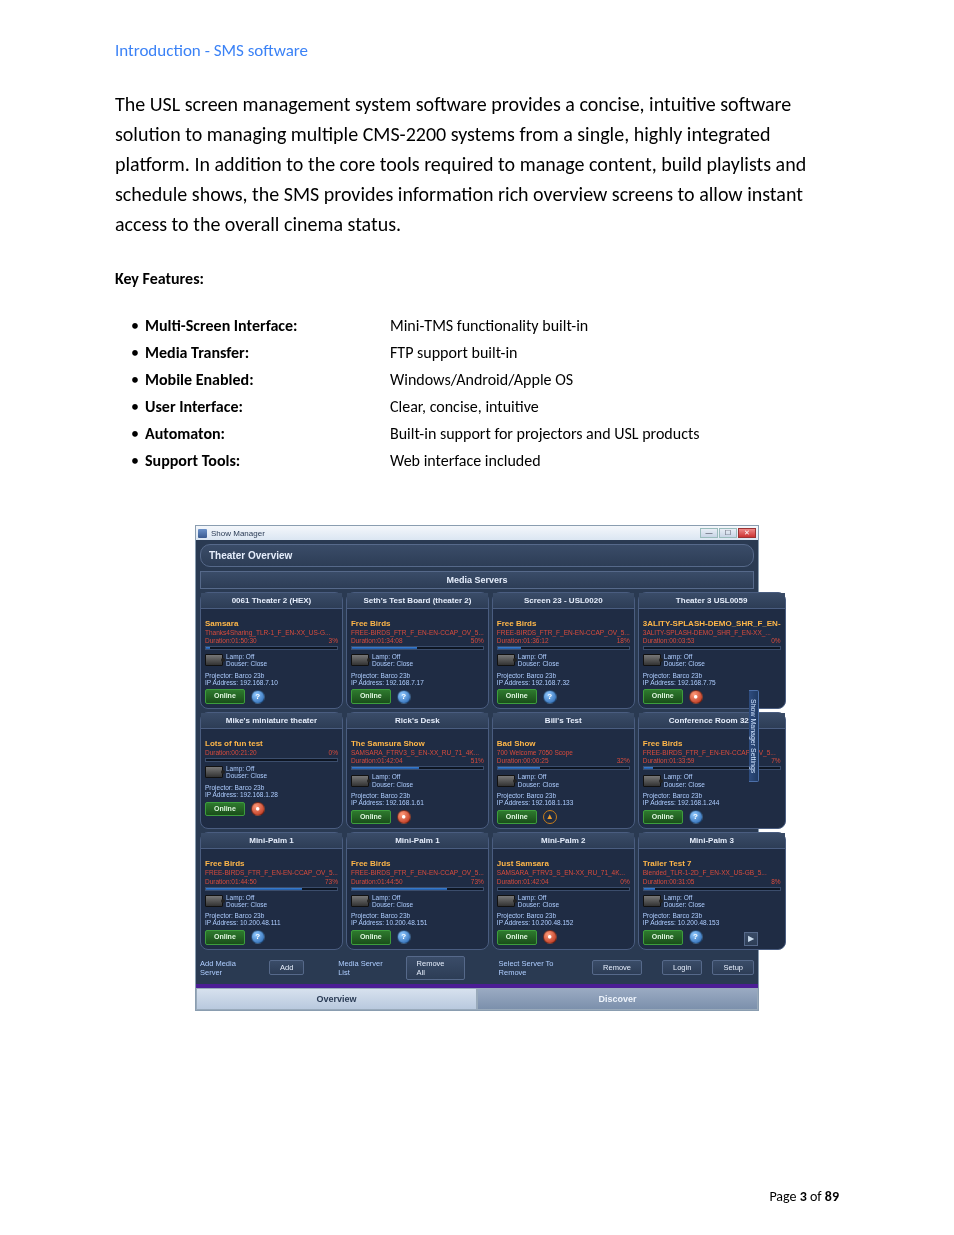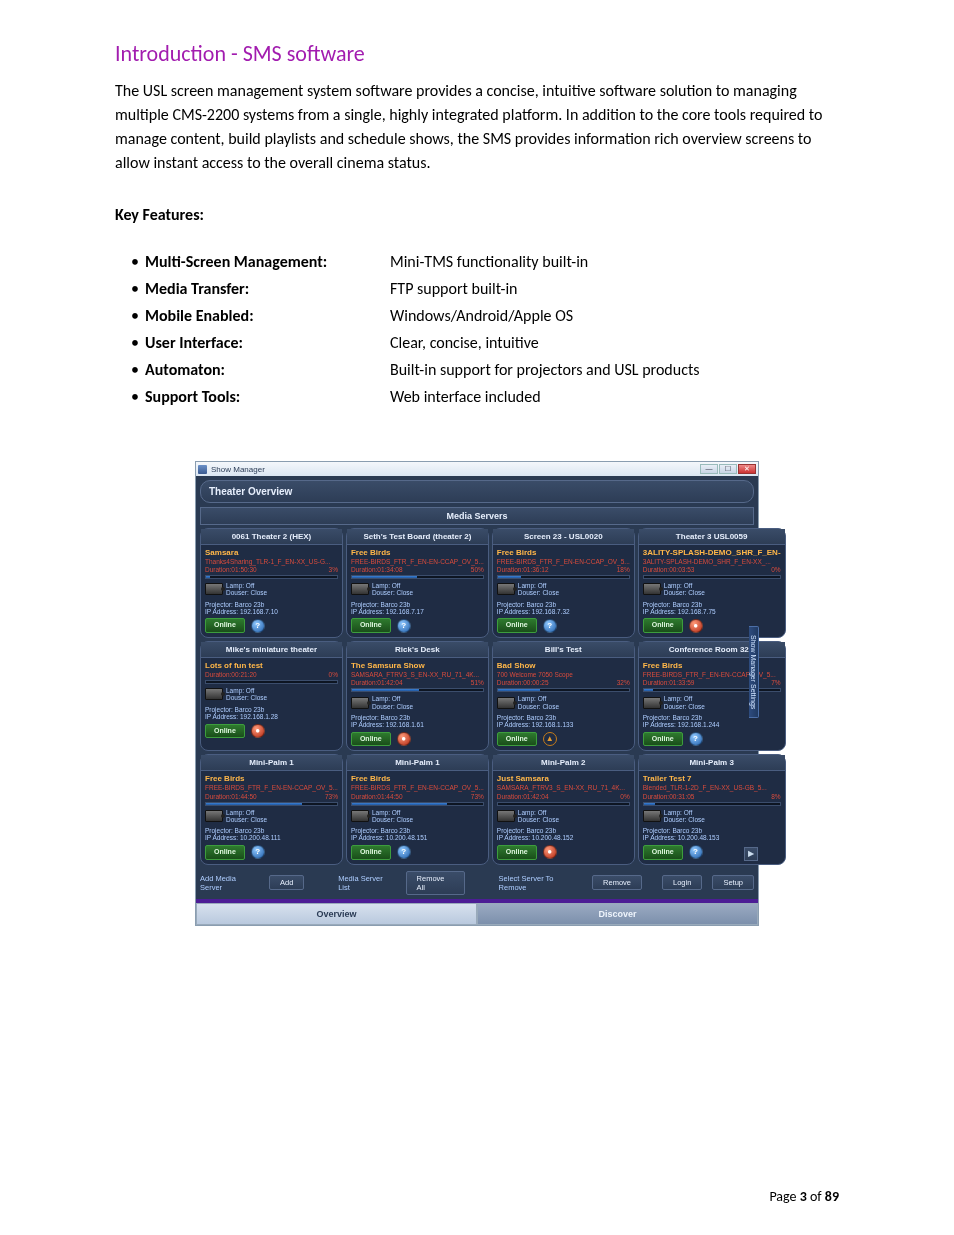--- a/index.html
+++ b/index.html
@@ -6,27 +6,27 @@
   body {
     font-family: Calibri, Arial, sans-serif;
     background: #fff;
     width: 954px;
     height: 1235px;
     position: relative;
     padding: 40px 115px 0 115px;
     color: #000;
   }
   h1 {
-    color: #a21caf;
+    color: #3b82f6;
     font-weight: 400;
-    font-size: 22px;
-    margin-bottom: 12px;
+    font-size: 17px;
+    margin-bottom: 28px;
   }
   .intro {
-    font-size: 16px;
+    font-size: 20px;
     line-height: 1.5;
     margin-bottom: 30px;
   }
   .kf-title {
     font-weight: 700;
     font-size: 16px;
     margin-bottom: 28px;
   }
   .kf-list {
     list-style: none;
@@ -128,21 +128,21 @@
     background: linear-gradient(#3a4c68,#2d3d56);
     text-align: center;
     font-weight: 700;
     color: #e6eefc;
     font-size: 8px;
     padding: 3px 2px;
     border-bottom: 1px solid #4a5d80;
     white-space: nowrap;
     overflow: hidden;
   }
-  .t-body { padding: 3px 4px 4px 4px; font-size: 7px; line-height: 1.25; }
+  .t-body { padding: 10px 4px 4px 4px; font-size: 7px; line-height: 1.25; }
   .show { color: #ffb749; font-weight: 700; font-size: 8px; white-space: nowrap; overflow: hidden; text-overflow: clip;}
   .meta-red { color: #d94b3c; font-size: 6.5px; white-space: nowrap; overflow: hidden;}
   .progress-row { display: flex; justify-content: space-between; color: #d94b3c; font-size: 6.5px;}
   .pbar { height: 4px; background: #0d1522; border: 1px solid #3b4d6c; margin: 1px 0 3px 0; position: relative;}
   .pbar .fill { position: absolute; left:0; top:0; bottom:0; background: linear-gradient(#3d82d6,#1f57a0);}
   .proj-row { display: flex; align-items: center; gap: 3px; margin-bottom: 4px;}
   .proj-icon {
     width: 18px; height: 12px;
     background: linear-gradient(#777,#333);
     border:1px solid #111;
@@ -228,21 +228,21 @@
   }
 </style>
 </head>
 <body>
 
 <h1>Introduction - SMS software</h1>
 <p class="intro">The USL screen management system software provides a concise, intuitive software solution to managing multiple CMS-2200 systems from a single, highly integrated platform.  In addition to the core tools required to manage content, build playlists and schedule shows, the SMS provides information rich overview screens to allow instant access to the overall cinema status.</p>
 <p class="kf-title">Key Features:</p>
 <ul class="kf-list" id="kf-list">
     <li>
-      <span class="kf-label">Multi-Screen Management:</span>
+      <span class="kf-label">Multi-Screen Interface:</span>
       <span class="kf-val">Mini-TMS functionality built-in</span>
     </li>
     <li>
       <span class="kf-label">Media Transfer:</span>
       <span class="kf-val">FTP support built-in</span>
     </li>
     <li>
       <span class="kf-label">Mobile Enabled:</span>
       <span class="kf-val">Windows/Android/Apple OS</span>
     </li>

